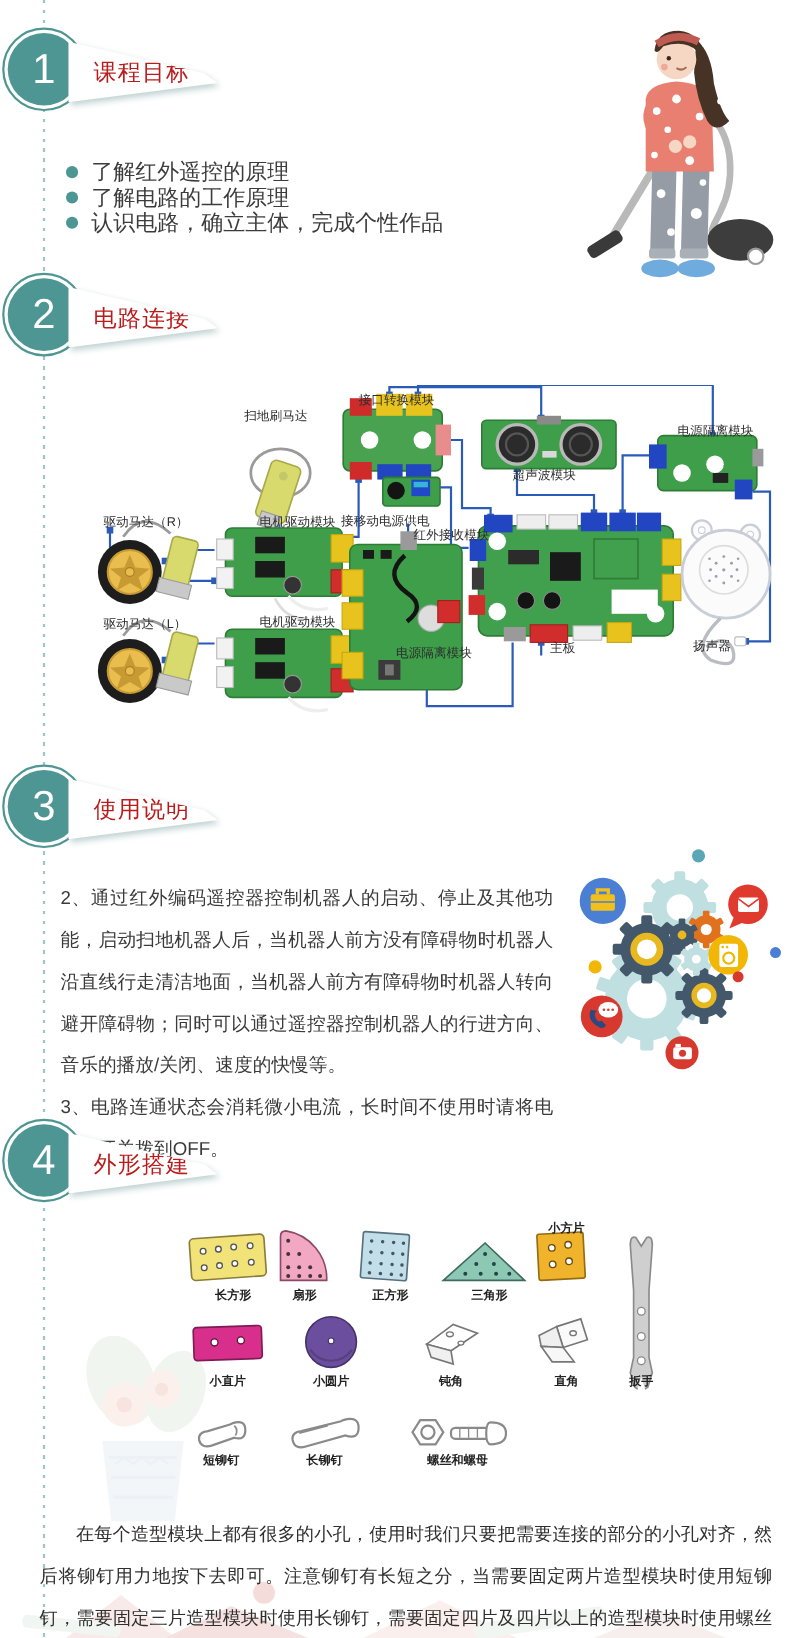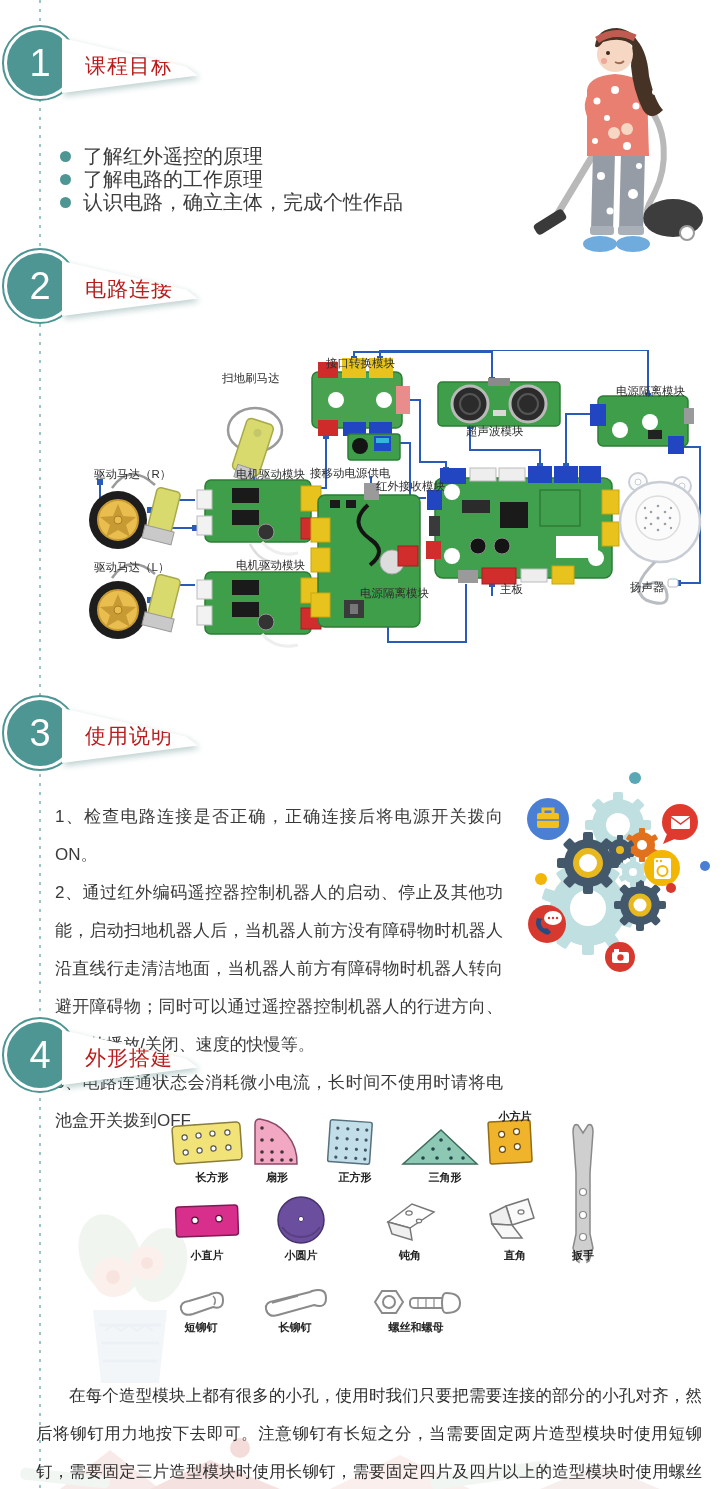--- a/index.html
+++ b/index.html
@@ -363,21 +363,20 @@
   <div class="clabel" style="left:94px;top:467px;">驱动马达（R）</div>
   <div class="clabel" style="left:236px;top:467px;">电机驱动模块</div>
   <div class="clabel" style="left:310px;top:466px;">接移动电源供电</div>
   <div class="clabel" style="left:94px;top:560px;">驱动马达（L）</div>
   <div class="clabel" style="left:236px;top:558px;">电机驱动模块</div>
   <div class="clabel" style="left:360px;top:586px;">电源隔离模块</div>
   <div class="clabel" style="left:500px;top:582px;text-align:right;">主板</div>
   <div class="clabel" style="left:630px;top:580px;">扬声器</div>
 
   <div class="usage">
-    <p>1、检查电路连接是否正确，正确连接后将电源开关拨向ON。</p>
     <p>2、通过红外编码遥控器控制机器人的启动、停止及其他功能，启动扫地机器人后，当机器人前方没有障碍物时机器人沿直线行走清洁地面，当机器人前方有障碍物时机器人转向避开障碍物；同时可以通过遥控器控制机器人的行进方向、音乐的播放/关闭、速度的快慢等。</p>
     <p>3、电路连通状态会消耗微小电流，长时间不使用时请将电池盒开关拨到OFF。</p>
   </div>
 
   <svg style="position:absolute;left:515px;top:762px;z-index:1;" width="200" height="225" viewBox="0 0 200 225">
 
     <g transform="translate(73,146)">
       <g fill="#bfdfe0">
         <rect x="-6" y="-47" width="12" height="14" rx="2"></rect>
           <rect x="-6" y="-47" width="12" height="14" rx="2" transform="rotate(36)"></rect>

